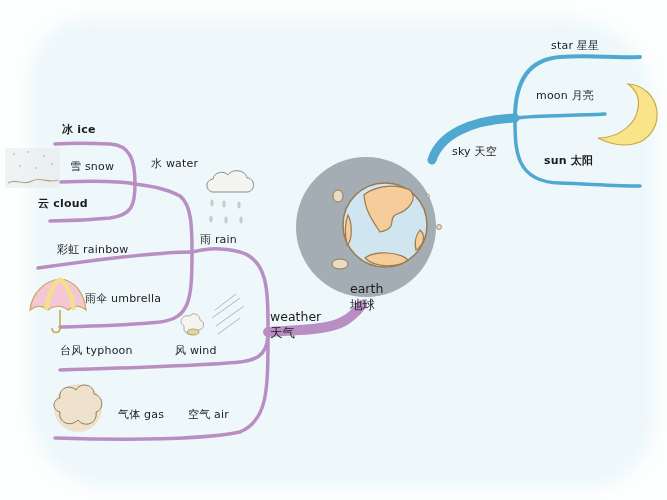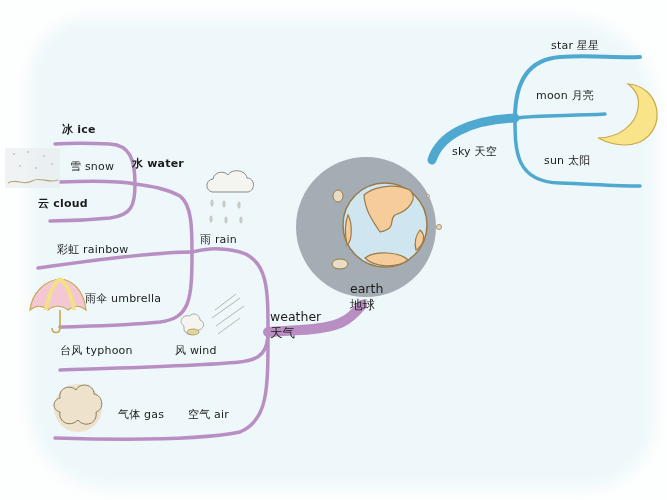--- a/index.html
+++ b/index.html
@@ -117,34 +117,34 @@
   </g>
 
   <g>
     <circle cx="78" cy="408" r="24" fill="#efdcc2" opacity="0.8"></circle>
     <path d="M60,398 C58,388 70,384 76,390 C80,382 94,384 94,394 C104,396 104,410 96,412 C98,424 84,428 78,420 C70,428 58,422 60,412 C52,410 52,400 60,398 Z" fill="none" stroke="#8a7a5a" stroke-width="1"></path>
   </g>
 </svg>
 
 <div class="lbl" style="left:551px;top:40px;">star 星星</div>
 <div class="lbl" style="left:536px;top:90px;">moon 月亮</div>
-<div class="lbl" style="left:544px;top:155px;">sun 太阳</div>
+<div class="lbl" style="left:544px;top:155px;font-weight:bold;">sun 太阳</div>
 <div class="lbl" style="left:452px;top:146px;">sky 天空</div>
 
 <div class="center-lbl" style="left:350px;top:281px;">
   <div>earth</div>
   <div>地球</div>
 </div>
 
 <div class="center-lbl" style="left:270px;top:309px;">
   <div>weather</div>
   <div>天气</div>
 </div>
 
-<div class="lbl" style="left:132px;top:158px;font-weight:bold;">水 water</div>
+<div class="lbl" style="left:151px;top:158px;">水 water</div>
 <div class="lbl" style="left:62px;top:124px;font-weight:bold;">冰 ice</div>
 <div class="lbl" style="left:70px;top:161px;">雪 snow</div>
 <div class="lbl" style="left:38px;top:198px;font-weight:bold;">云 cloud</div>
 
 <div class="lbl" style="left:200px;top:234px;">雨 rain</div>
 <div class="lbl" style="left:57px;top:244px;">彩虹 rainbow</div>
 <div class="lbl" style="left:85px;top:293px;">雨伞 umbrella</div>
 
 <div class="lbl" style="left:175px;top:345px;">风 wind</div>
 <div class="lbl" style="left:60px;top:345px;">台风 typhoon</div>

